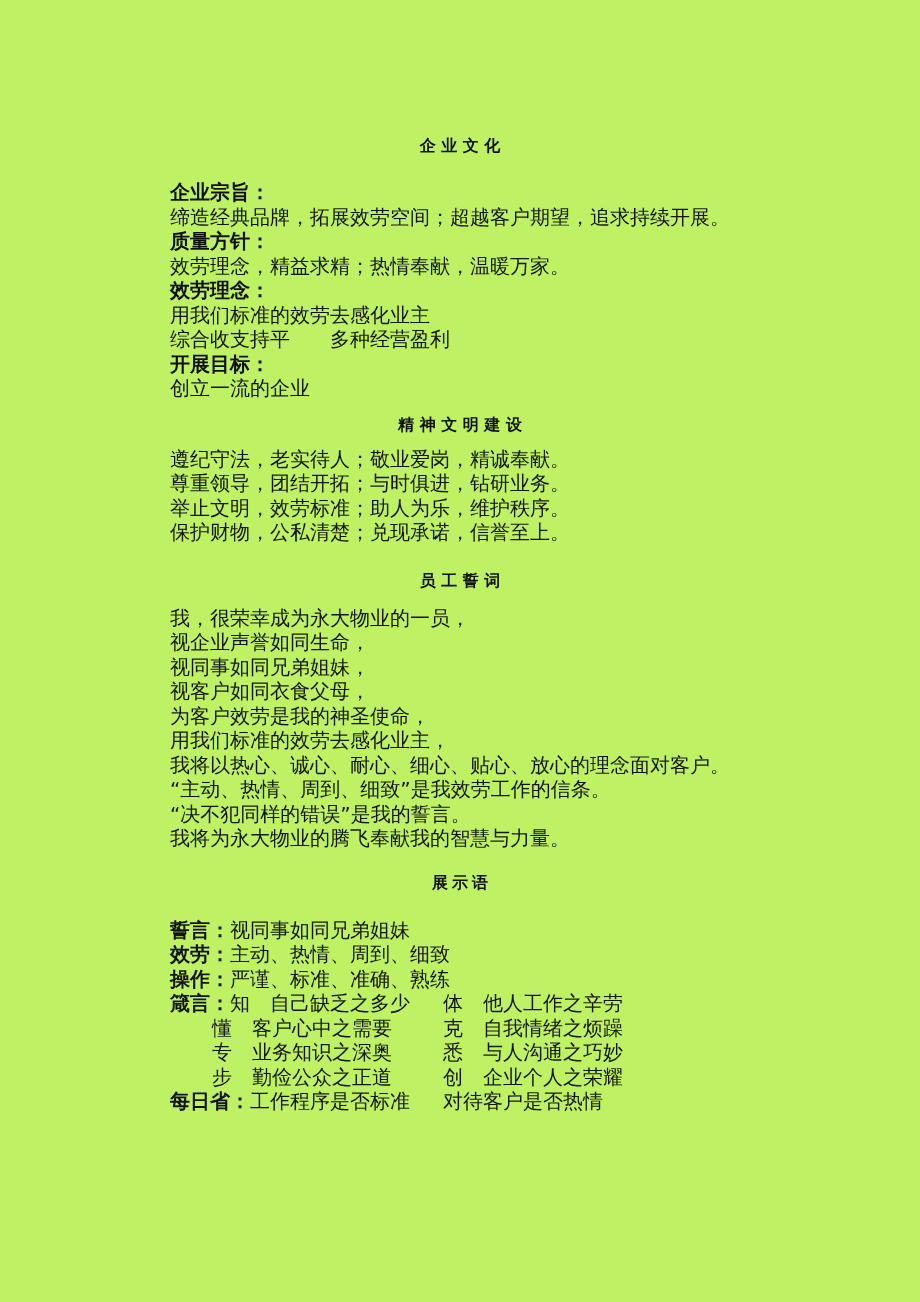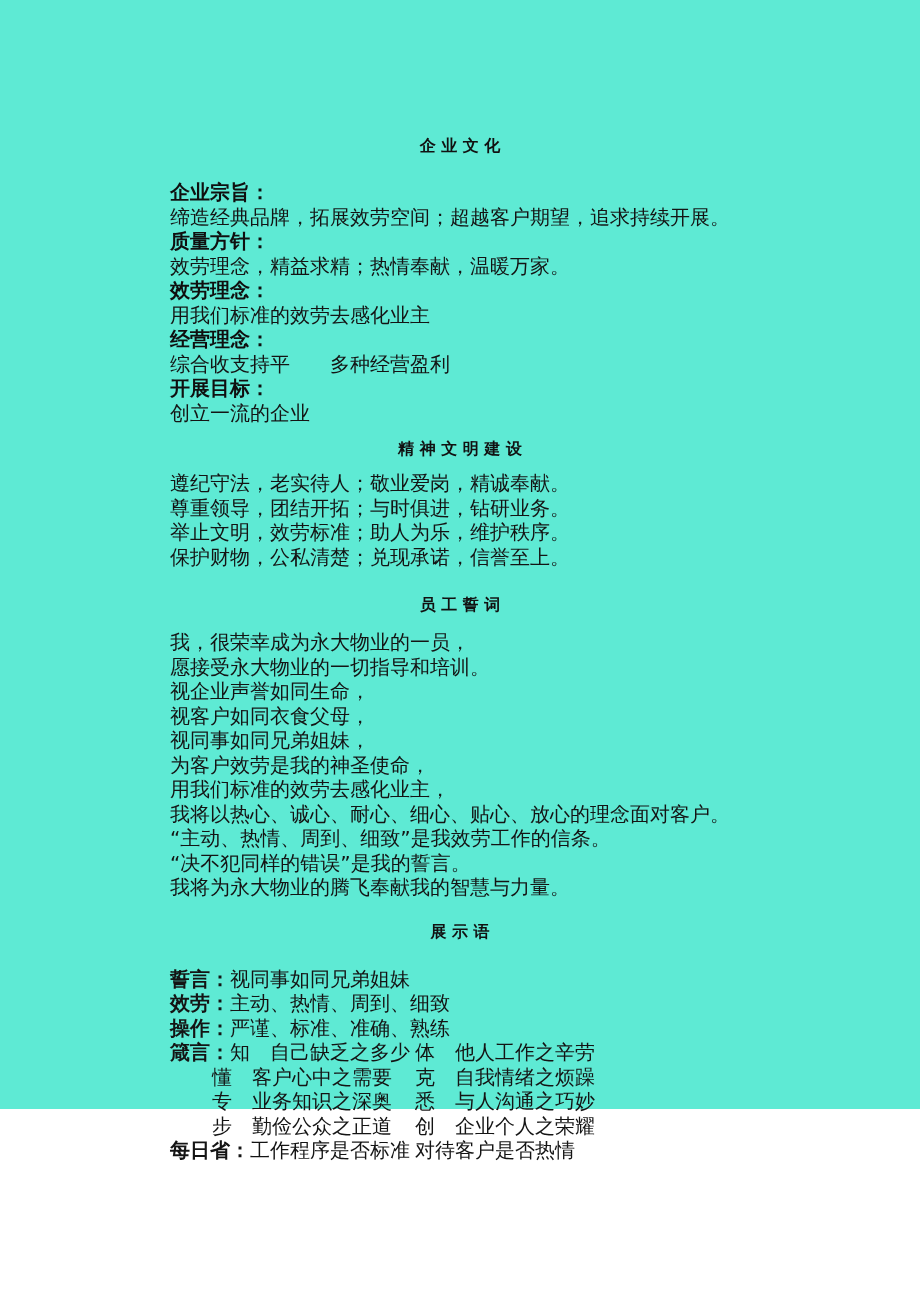--- a/index.html
+++ b/index.html
@@ -10,23 +10,23 @@
   body {
     width: 920px;
     height: 1302px;
     overflow: hidden;
     font-family: "DejaVu Sans", sans-serif;
     color: #141414;
   }
   .page {
     box-sizing: border-box;
     width: 920px;
-    height: 1109px;
+    height: 1302px;
     padding: 134px 170px 0 170px;
-    background: #5eead4;
+    background: #bef264;
   }
   .sec-title {
     text-align: center;
     font-weight: 700;
     font-size: 16px;
     line-height: 24px;
     white-space: pre;
     color: #111111;
   }
   .line {
@@ -35,25 +35,25 @@
     white-space: pre;
   }
   .label {
     font-weight: 700;
     color: #0f0f0f;
   }
   
   .t1 { margin-bottom: 22px; }
   .t2 { margin: 12px 0 10px 0; }
   .t3 { margin: 24px 0 13px 0; }
-  .t4 { margin: 20px 0 23px 0; }
+  .t4 { margin: 20px 0 23px 0; font-family: Liberation Serif, serif; }
   
   .inline-label { font-weight: 700; }
   
-  .maxim-row { display: flex; }
+  .maxim-row { display: flex; gap: 28px; }
   .m-left {
     display: inline-block;
     width: 245px;
     white-space: pre;
   }
   .m-label {
     display: inline-block;
     min-width: 42px;
     font-weight: 700;
     white-space: pre;
@@ -66,41 +66,39 @@
 <div class="page">
 
   <div>
     <div class="sec-title t1">企 业 文 化</div>
     <div class="line label">企业宗旨：</div>
     <div class="line">缔造经典品牌，拓展效劳空间；超越客户期望，追求持续开展。</div>
     <div class="line label">质量方针：</div>
     <div class="line">效劳理念，精益求精；热情奉献，温暖万家。</div>
     <div class="line label">效劳理念：</div>
     <div class="line">用我们标准的效劳去感化业主</div>
-    <div class="line label">经营理念：</div>
     <div class="line">综合收支持平　　多种经营盈利</div>
     <div class="line label">开展目标：</div>
     <div class="line">创立一流的企业</div>
   </div>
 
   <div>
     <div class="sec-title t2">精 神 文 明 建 设</div>
     <div class="line">遵纪守法，老实待人；敬业爱岗，精诚奉献。</div>
     <div class="line">尊重领导，团结开拓；与时俱进，钻研业务。</div>
     <div class="line">举止文明，效劳标准；助人为乐，维护秩序。</div>
     <div class="line">保护财物，公私清楚；兑现承诺，信誉至上。</div>
   </div>
 
   <div>
     <div class="sec-title t3">员 工 誓 词</div>
     <div class="line">我，很荣幸成为永大物业的一员，</div>
-    <div class="line">愿接受永大物业的一切指导和培训。</div>
     <div class="line">视企业声誉如同生命，</div>
+    <div class="line">视同事如同兄弟姐妹，</div>
     <div class="line">视客户如同衣食父母，</div>
-    <div class="line">视同事如同兄弟姐妹，</div>
     <div class="line">为客户效劳是我的神圣使命，</div>
     <div class="line">用我们标准的效劳去感化业主，</div>
     <div class="line">我将以热心、诚心、耐心、细心、贴心、放心的理念面对客户。</div>
     <div class="line">“主动、热情、周到、细致”是我效劳工作的信条。</div>
     <div class="line">“决不犯同样的错误”是我的誓言。</div>
     <div class="line">我将为永大物业的腾飞奉献我的智慧与力量。</div>
   </div>
 
   <div>
     <div class="sec-title t4">展 示 语</div>

